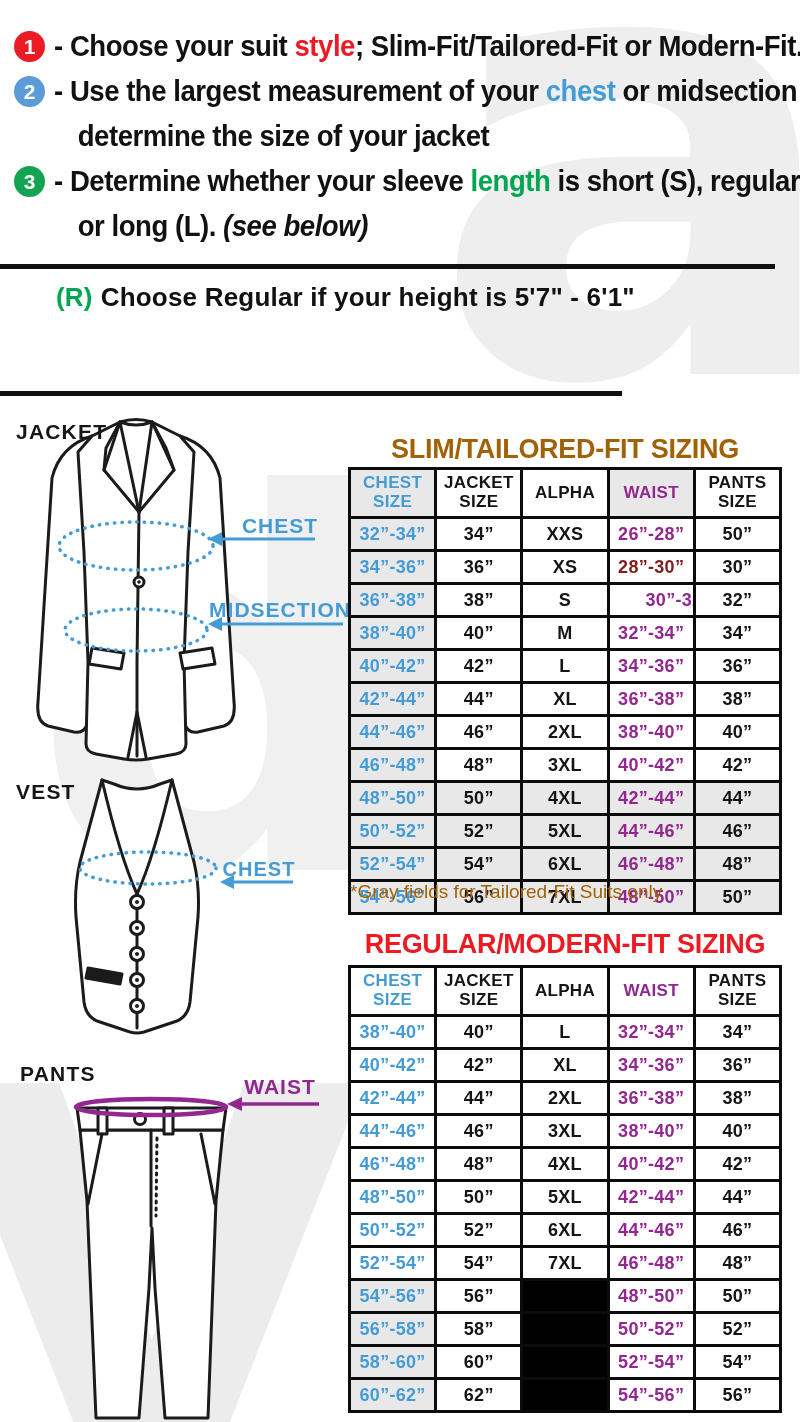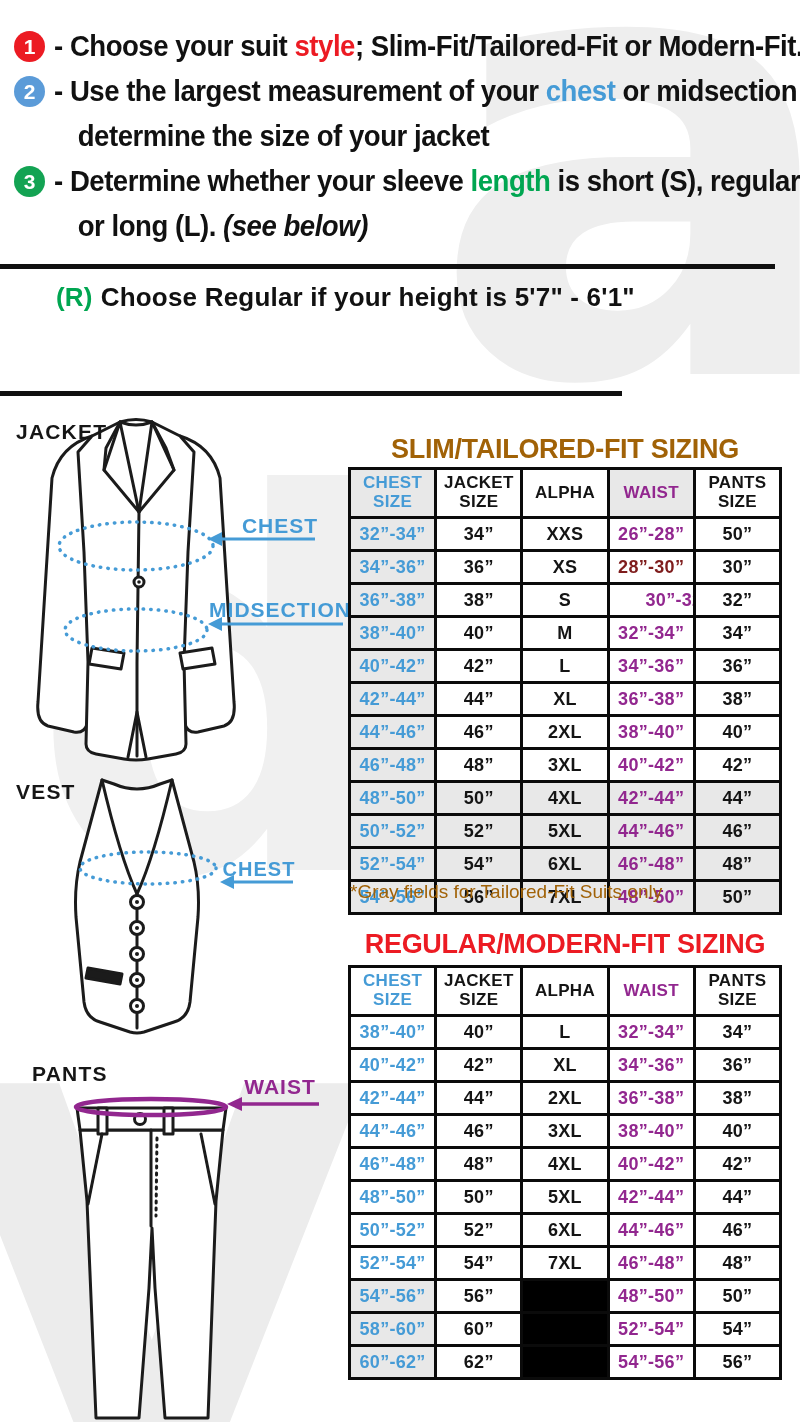--- a/index.html
+++ b/index.html
@@ -307,37 +307,44 @@
           <td style="color: rgb(20, 20, 20);">48”</td>
         </tr>
         <tr>
           <td class="gray-cell" style="color: rgb(69, 155, 214);">54”-56”</td>
           <td style="color: rgb(20, 20, 20);">56”</td>
           <td class="black-cell" style="color: rgb(20, 20, 20);"></td>
           <td style="color: rgb(146, 39, 143);">48”-50”</td>
           <td style="color: rgb(20, 20, 20);">50”</td>
         </tr>
         <tr>
+          <td class="gray-cell" style="color: rgb(69, 155, 214);">56”-58”</td>
+          <td style="color: rgb(20, 20, 20);">58”</td>
+          <td class="black-cell" style="color: rgb(20, 20, 20);"></td>
+          <td style="color: rgb(146, 39, 143);">50”-52”</td>
+          <td style="color: rgb(20, 20, 20);">52”</td>
+        </tr>
+        <tr>
           <td class="gray-cell" style="color: rgb(69, 155, 214);">58”-60”</td>
           <td style="color: rgb(20, 20, 20);">60”</td>
           <td class="black-cell" style="color: rgb(20, 20, 20);"></td>
           <td style="color: rgb(146, 39, 143);">52”-54”</td>
           <td style="color: rgb(20, 20, 20);">54”</td>
         </tr>
         <tr>
           <td class="gray-cell" style="color: rgb(69, 155, 214);">60”-62”</td>
           <td style="color: rgb(20, 20, 20);">62”</td>
           <td class="black-cell" style="color: rgb(20, 20, 20);"></td>
           <td style="color: rgb(146, 39, 143);">54”-56”</td>
           <td style="color: rgb(20, 20, 20);">56”</td>
         </tr>
       </tbody>
   </table>
 
-  <div class="glabel" style="top:1062px;left:32px;">PANTS</div>
+  <div class="glabel" style="top:1062px;left:20px;">PANTS</div>
   <svg class="layer" style="top:1056px;left:30px;" width="310" height="366" viewBox="0 0 310 366">
     <g stroke="#1b1b1b" stroke-width="3" fill="#fff" stroke-linejoin="round" stroke-linecap="round">
       <path d="M50,74 L57,145 L66,362 L109,362 L119,232 L122,172 L125,232 L135,362 L178,362 L186,145 L193,74 Z"></path>
       <path d="M47,52 L196,52 L193,74 L50,74 Z"></path>
       <path d="M68,52 h9 v26 h-9 z"></path>
       <path d="M134,52 h9 v26 h-9 z"></path>
       <path fill="none" d="M72,78 L58,148"></path>
       <path fill="none" d="M171,78 L185,148"></path>
       <path fill="none" d="M121,74 L121,170"></path>
       <path fill="none" stroke-dasharray="2 5" d="M127,82 L126,160"></path>

